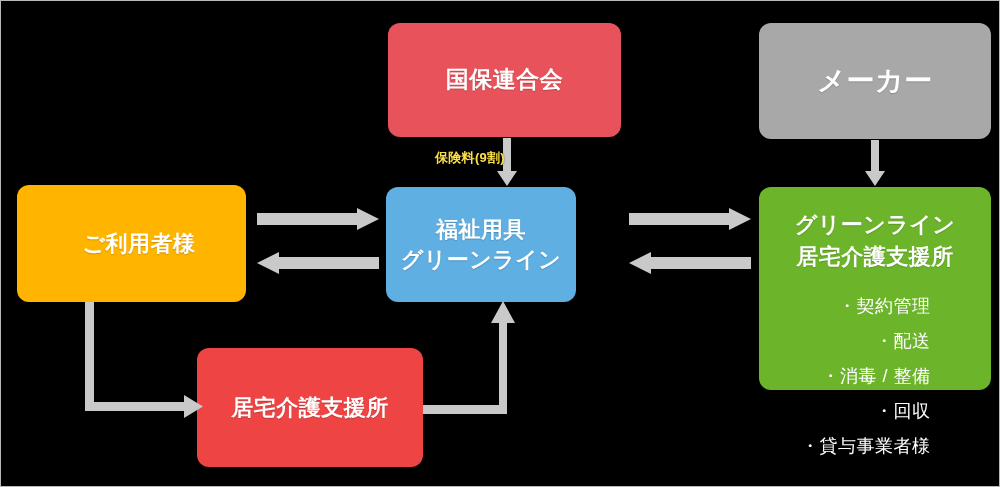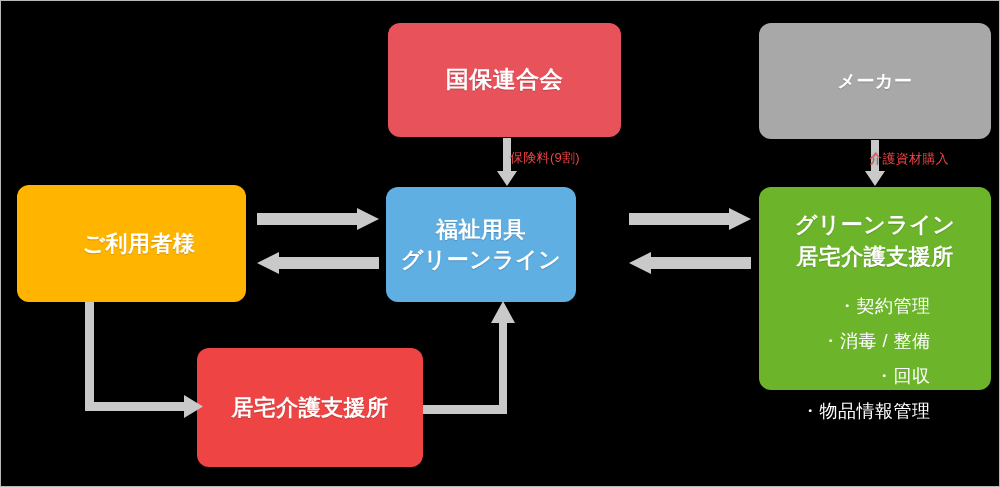--- a/index.html
+++ b/index.html
@@ -39,21 +39,21 @@
   }
 
   #node-kokuho {
     left: 387px; top: 22px; width: 233px; height: 114px;
     background: #e8525b;
     font-size: 23px;
   }
   #node-maker {
     left: 758px; top: 22px; width: 232px; height: 116px;
     background: #a8a8a8;
-    font-size: 18px;
+    font-size: 28px;
   }
   #node-user {
     left: 16px; top: 184px; width: 229px; height: 117px;
     background: #ffb400;
     font-size: 22px;
     padding-left: 15px;
   }
   #node-fukushi {
     left: 385px; top: 186px; width: 190px; height: 115px;
     background: #5fafe3;
@@ -96,25 +96,25 @@
   
   .arrow-svg {
     position: absolute;
     overflow: visible;
     pointer-events: none;
   }
   .arrow-shape { fill: #c9c9c9; }
 
   .edge-label {
     position: absolute;
-    color: #ef4444;
+    color: #fde047;
     font-size: 13px;
-    font-weight: normal;
+    font-weight: bold;
     white-space: nowrap;
-    text-align: right;
+    text-align: left;
     letter-spacing: 0.3px;
     text-shadow: 0 0 2px rgba(0,0,0,0.55);
   }
 </style>
 </head>
 <body>
 
 <div id="canvas">
 
   <div class="node" id="node-kokuho">
@@ -138,35 +138,35 @@
     <span class="node-title-line">居宅介護支援所</span>
   </div>
 
   <div class="node" id="node-green">
     <div class="green-title">
       <span class="node-title-line">グリーンライン</span>
       <span class="node-title-line">居宅介護支援所</span>
     </div>
     <ul class="green-list">
       <li>・契約管理</li>
+      <li>・配送</li>
       <li>・消毒 / 整備</li>
       <li>・回収</li>
-      <li>・物品情報管理</li>
+      <li>・貸与事業者様</li>
     </ul>
   </div>
 
   <svg class="arrow-svg" style="left:496px; top:137px;" width="20" height="50" viewBox="0 0 20 50">
     <polygon class="arrow-shape" points="6,0 14,0 14,33 20,33 10,48 0,33 6,33"></polygon>
   </svg>
   <div class="edge-label" style="left:434px; top:148px; width:145px;">保険料(9割)</div>
 
   <svg class="arrow-svg" style="left:864px; top:139px;" width="20" height="48" viewBox="0 0 20 48">
     <polygon class="arrow-shape" points="6,0 14,0 14,31 20,31 10,46 0,31 6,31"></polygon>
   </svg>
-  <div class="edge-label" style="left:800px; top:149px; width:148px;">介護資材購入</div>
 
   <svg class="arrow-svg" style="left:256px; top:207px;" width="122" height="22" viewBox="0 0 122 22">
     <polygon class="arrow-shape" points="0,5 100,5 100,0 122,11 100,22 100,17 0,17"></polygon>
   </svg>
 
   <svg class="arrow-svg" style="left:256px; top:251px;" width="122" height="22" viewBox="0 0 122 22">
     <polygon class="arrow-shape" points="122,5 22,5 22,0 0,11 22,22 22,17 122,17"></polygon>
   </svg>
 
   <svg class="arrow-svg" style="left:628px; top:207px;" width="122" height="22" viewBox="0 0 122 22">

